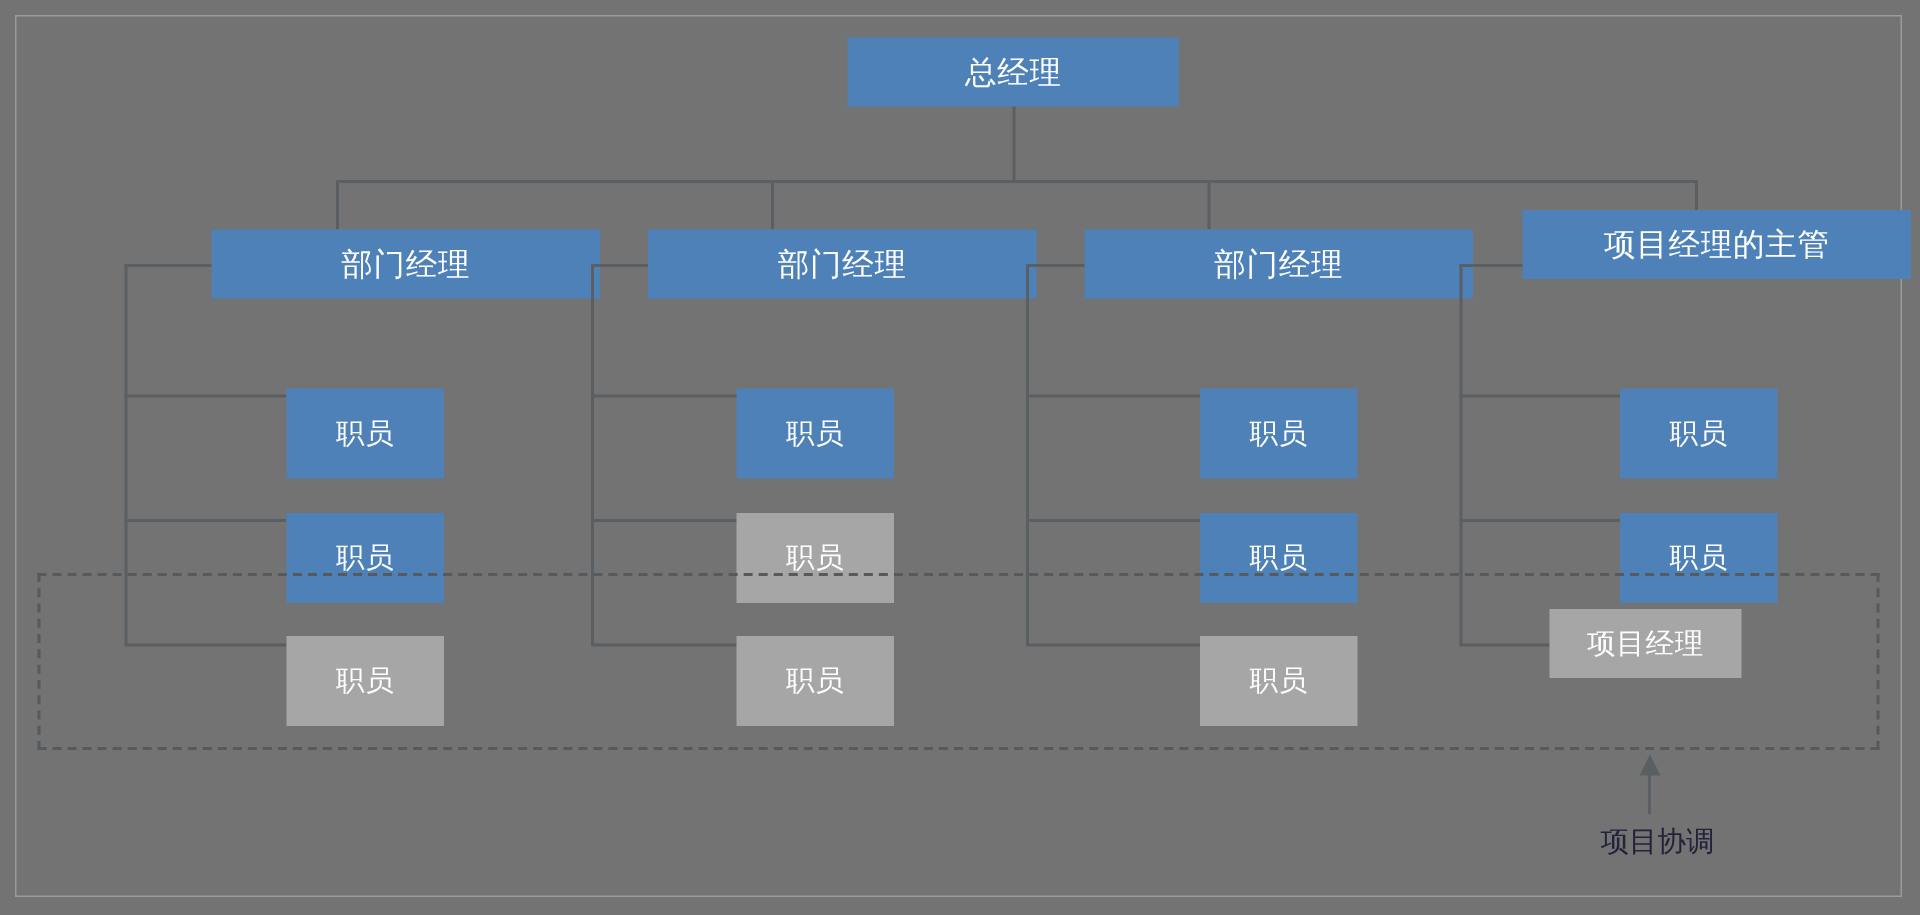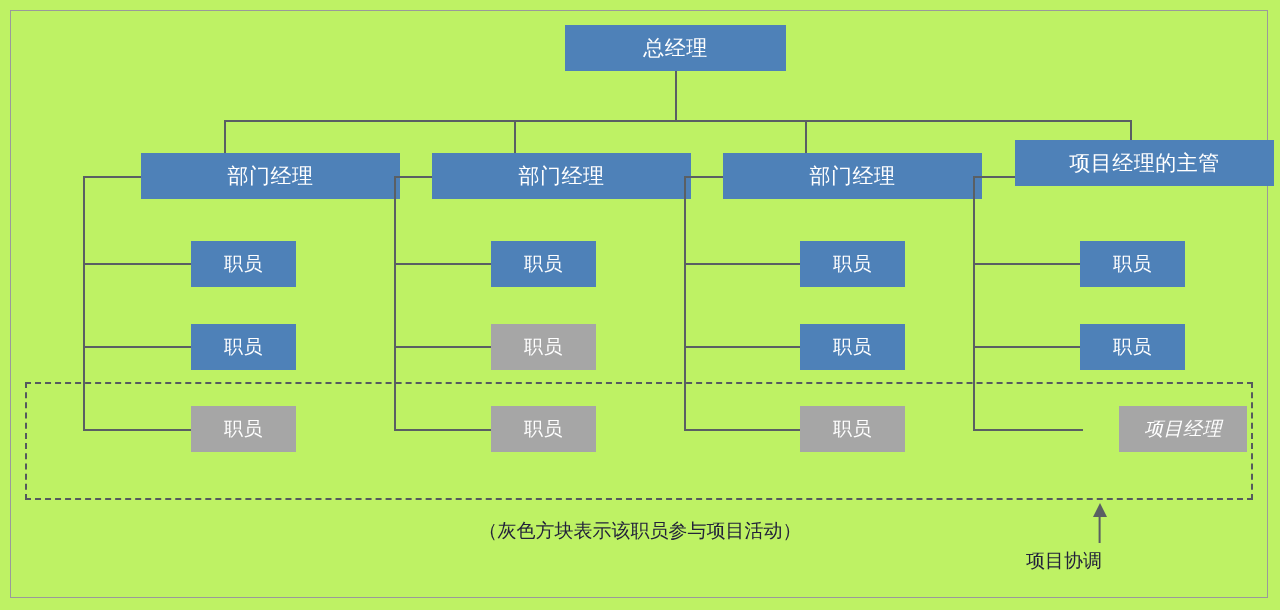--- a/index.html
+++ b/index.html
@@ -7,21 +7,21 @@
     padding: 0;
     background: #ffffff;
   }
   body {
     font-family: "Liberation Sans", "DejaVu Sans", sans-serif;
   }
   #canvas {
     position: relative;
     width: 1280px;
     height: 610px;
-    background: #bef264;
+    background: #737373;
     overflow: hidden;
   }
   
   #outer-frame {
     position: absolute;
     left: 10px;
     top: 10px;
     width: 1258px;
     height: 588px;
     border: 1.5px solid #9a9a9a;
@@ -53,23 +53,24 @@
     height: 46px;
     width: 259px;
     font-size: 21px;
   }
   .node.root {
     height: 46px;
     width: 221px;
     font-size: 21px;
   }
   .node.staff {
-    height: 46px;
+    height: 60px;
     width: 105px;
     font-size: 19px;
+    margin-top: 18px;
   }
   .node.staff-wide {
     height: 46px;
     width: 128px;
     font-size: 19px;
   }
   
   .line {
     position: absolute;
     background: #5a5f63;
@@ -89,21 +90,21 @@
   
   #coordination-arrow {
     position: absolute;
     left: 1093px;
     top: 503px;
     width: 14px;
     height: 40px;
   }
   #coordination-label {
     position: absolute;
-    left: 979px;
+    left: 1020px;
     top: 548px;
     width: 170px;
     text-align: center;
     font-size: 19px;
     color: #22223a;
   }
 </style>
 </head>
 <body>
 
@@ -189,27 +190,26 @@
   <div class="line h" style="left:973px; top:263px; width:108px;"></div>
   <div class="line h" style="left:973px; top:346px; width:108px;"></div>
   <div class="line h" style="left:973px; top:429px; width:110px;"></div>
 
   <div class="node staff blue" style="left:1080px; top:241px;">
     <span>职员</span>
   </div>
   <div class="node staff blue" style="left:1080px; top:324px;">
     <span>职员</span>
   </div>
-  <div class="node staff-wide gray" style="left:1119px; top:406px;font-style:italic;">
+  <div class="node staff-wide gray" style="left:1033px; top:406px;">
     <span>项目经理</span>
   </div>
 
   <div id="project-scope-box"></div>
 
-  <div id="legend-caption">（灰色方块表示该职员参与项目活动）</div>
 
   <svg id="coordination-arrow" viewBox="0 0 14 40">
     <polygon points="7,0 14,14 0,14" fill="#5a5f63"></polygon>
     <rect x="5.6" y="13" width="2" height="27" fill="#5a5f63"></rect>
   </svg>
 
   <div id="coordination-label">项目协调</div>
 
 </div>
 

